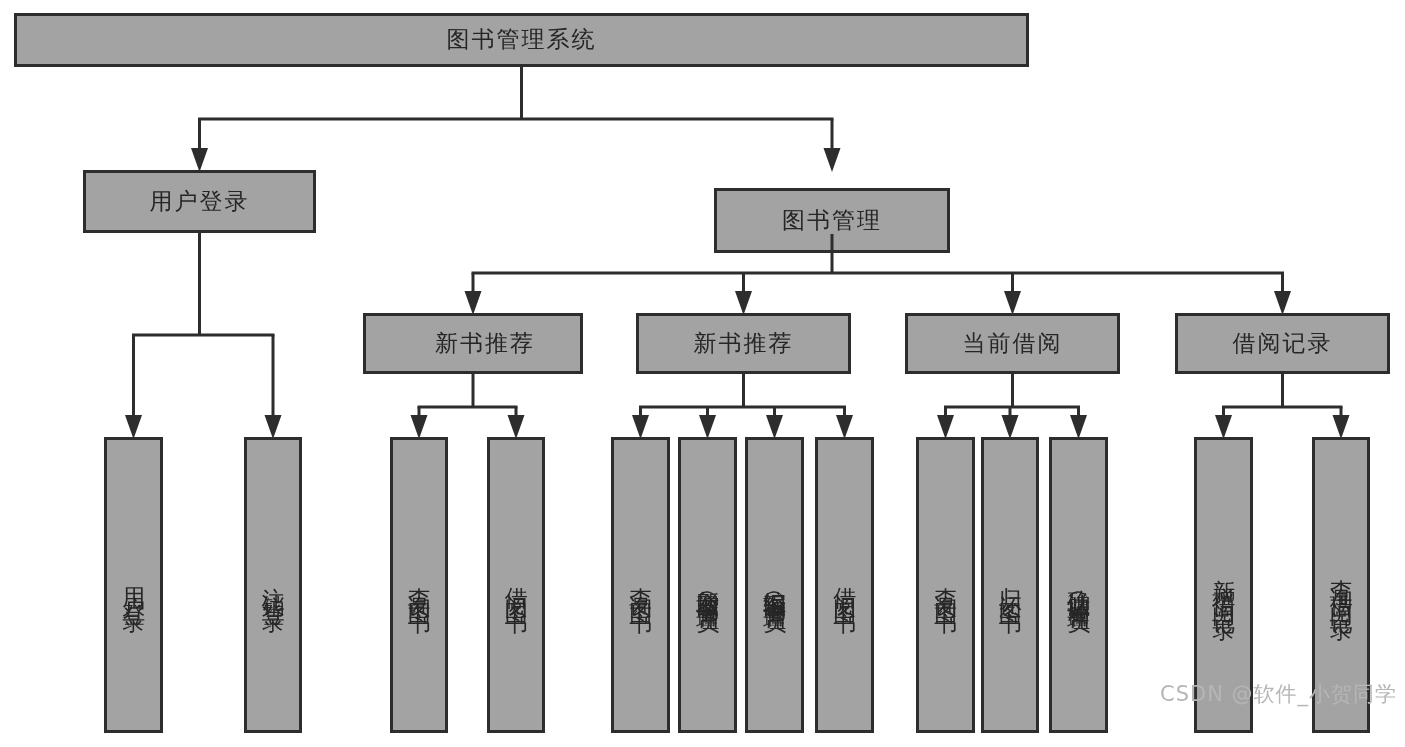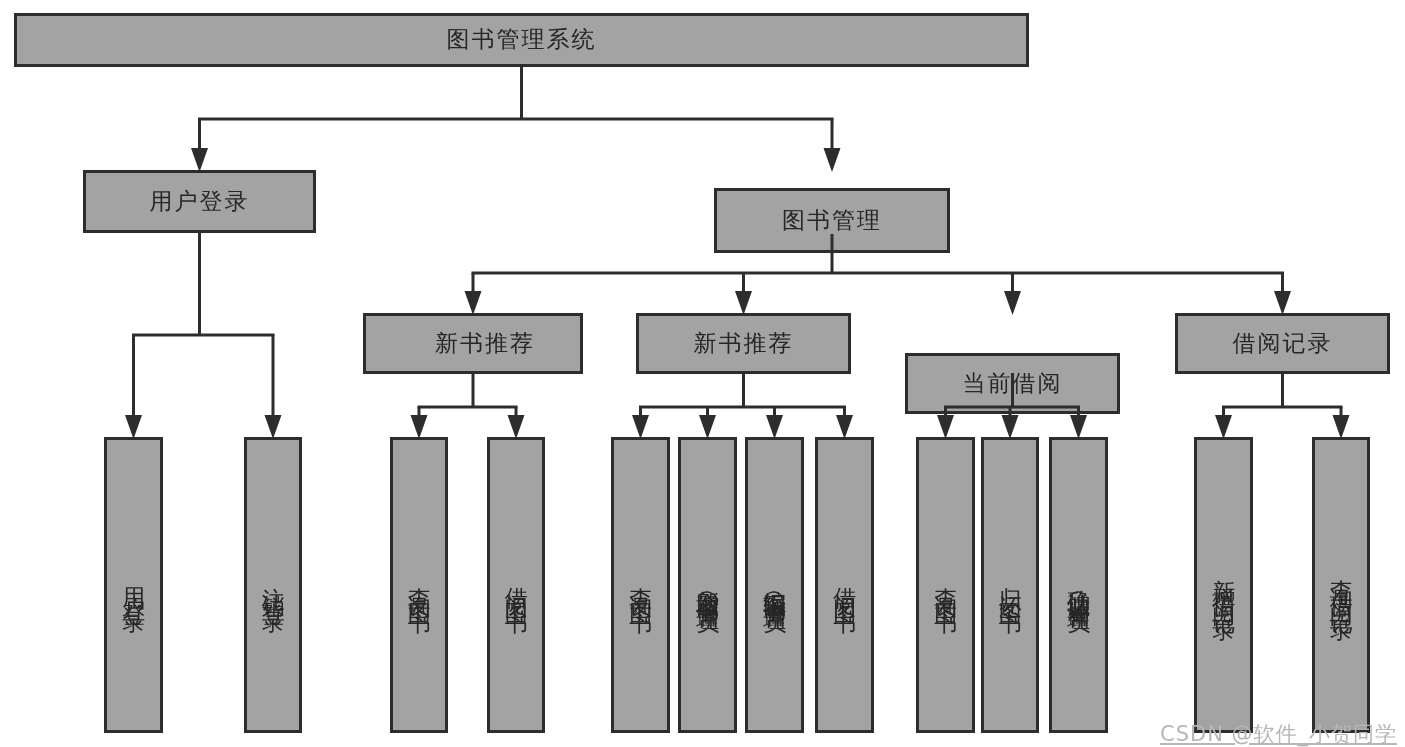--- a/index.html
+++ b/index.html
@@ -90,22 +90,22 @@
       <div class="node vertical" style="left: 244px; top: 437px; width: 58px; height: 296px; border-color: rgb(45, 45, 45); color: rgb(38, 38, 38);">注销登录</div>
       <div class="node" style="left: 714px; top: 188px; width: 236px; height: 65px; border-color: rgb(45, 45, 45); color: rgb(38, 38, 38);">图书管理</div>
       <div class="node" style="left: 363px; top: 313px; width: 220px; height: 61px; border-color: rgb(45, 45, 45); color: rgb(38, 38, 38); padding-left: 24px;">新书推荐</div>
       <div class="node vertical" style="left: 390px; top: 437px; width: 58px; height: 296px; border-color: rgb(45, 45, 45); color: rgb(38, 38, 38);">查询图书</div>
       <div class="node vertical" style="left: 487px; top: 437px; width: 58px; height: 296px; border-color: rgb(45, 45, 45); color: rgb(38, 38, 38);">借阅图书</div>
       <div class="node" style="left: 636px; top: 313px; width: 215px; height: 61px; border-color: rgb(45, 45, 45); color: rgb(38, 38, 38);">新书推荐</div>
       <div class="node vertical" style="left: 611px; top: 437px; width: 59px; height: 296px; border-color: rgb(45, 45, 45); color: rgb(38, 38, 38);">查询图书</div>
       <div class="node vertical tight" style="left: 678px; top: 437px; width: 59px; height: 296px; border-color: rgb(45, 45, 45); color: rgb(38, 38, 38);">新增图书（管理员）</div>
       <div class="node vertical tight" style="left: 745px; top: 437px; width: 59px; height: 296px; border-color: rgb(45, 45, 45); color: rgb(38, 38, 38);">编辑图书（管理员）</div>
       <div class="node vertical" style="left: 815px; top: 437px; width: 59px; height: 296px; border-color: rgb(45, 45, 45); color: rgb(38, 38, 38);">借阅图书</div>
-      <div class="node" style="left: 905px; top: 313px; width: 215px; height: 61px; border-color: rgb(45, 45, 45); color: rgb(38, 38, 38); margin-top: 40px;">当前借阅</div>
+      <div class="node" style="left: 905px; top: 313px; width: 215px; height: 61px; border-color: rgb(45, 45, 45); color: rgb(38, 38, 38);">当前借阅</div>
       <div class="node vertical" style="left: 916px; top: 437px; width: 59px; height: 296px; border-color: rgb(45, 45, 45); color: rgb(38, 38, 38);">查询图书</div>
       <div class="node vertical" style="left: 981px; top: 437px; width: 58px; height: 296px; border-color: rgb(45, 45, 45); color: rgb(38, 38, 38);">归还图书</div>
       <div class="node vertical tight" style="left: 1049px; top: 437px; width: 59px; height: 296px; border-color: rgb(45, 45, 45); color: rgb(38, 38, 38);">确认归还（管理员）</div>
       <div class="node" style="left: 1175px; top: 313px; width: 215px; height: 61px; border-color: rgb(45, 45, 45); color: rgb(38, 38, 38);">借阅记录</div>
       <div class="node vertical" style="left: 1194px; top: 437px; width: 59px; height: 296px; border-color: rgb(45, 45, 45); color: rgb(38, 38, 38);">新增借阅记录</div>
       <div class="node vertical" style="left: 1312px; top: 437px; width: 58px; height: 296px; border-color: rgb(45, 45, 45); color: rgb(38, 38, 38);">查询借阅记录</div>
     </div>
-  <div class="watermark" style="left: 1160px; top: 720px; color: rgb(182, 182, 182); text-decoration: underline;">CSDN @软件_小贺同学</div>
+  <div class="watermark" style="left: 1160px; top: 680px; color: rgb(182, 182, 182);">CSDN @软件_小贺同学</div>
 </div>
 
 </body></html>

